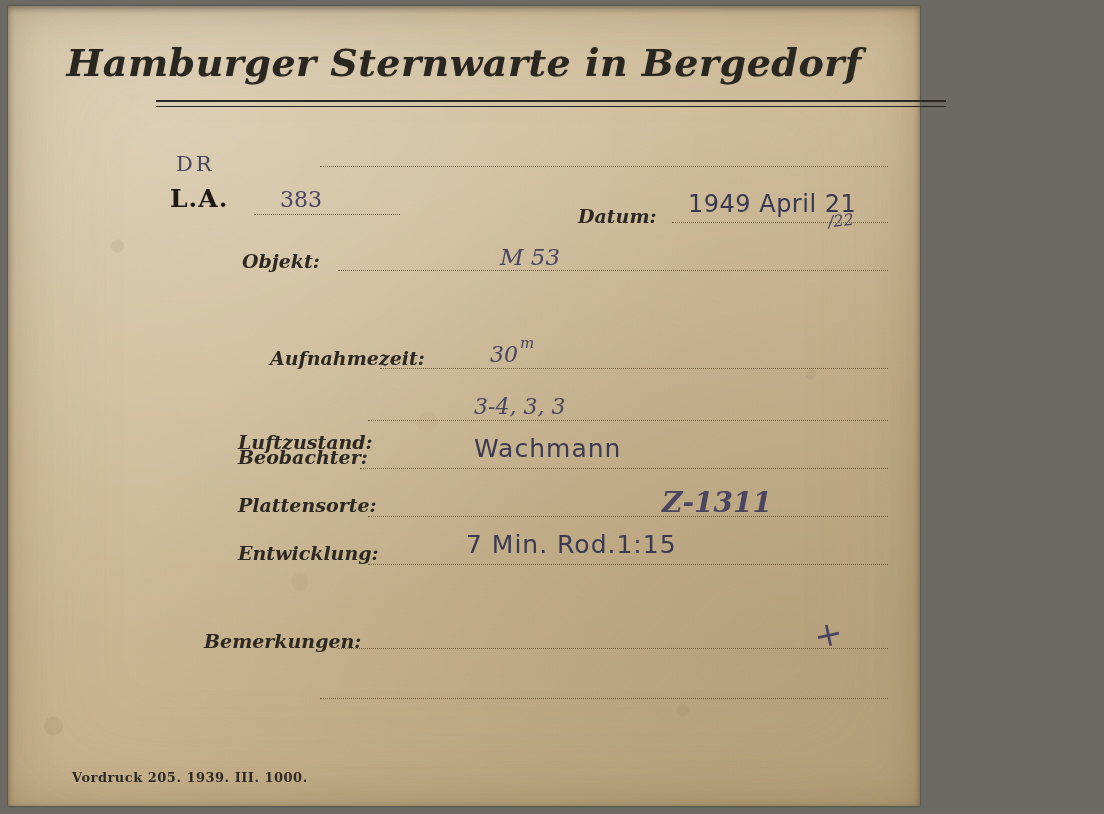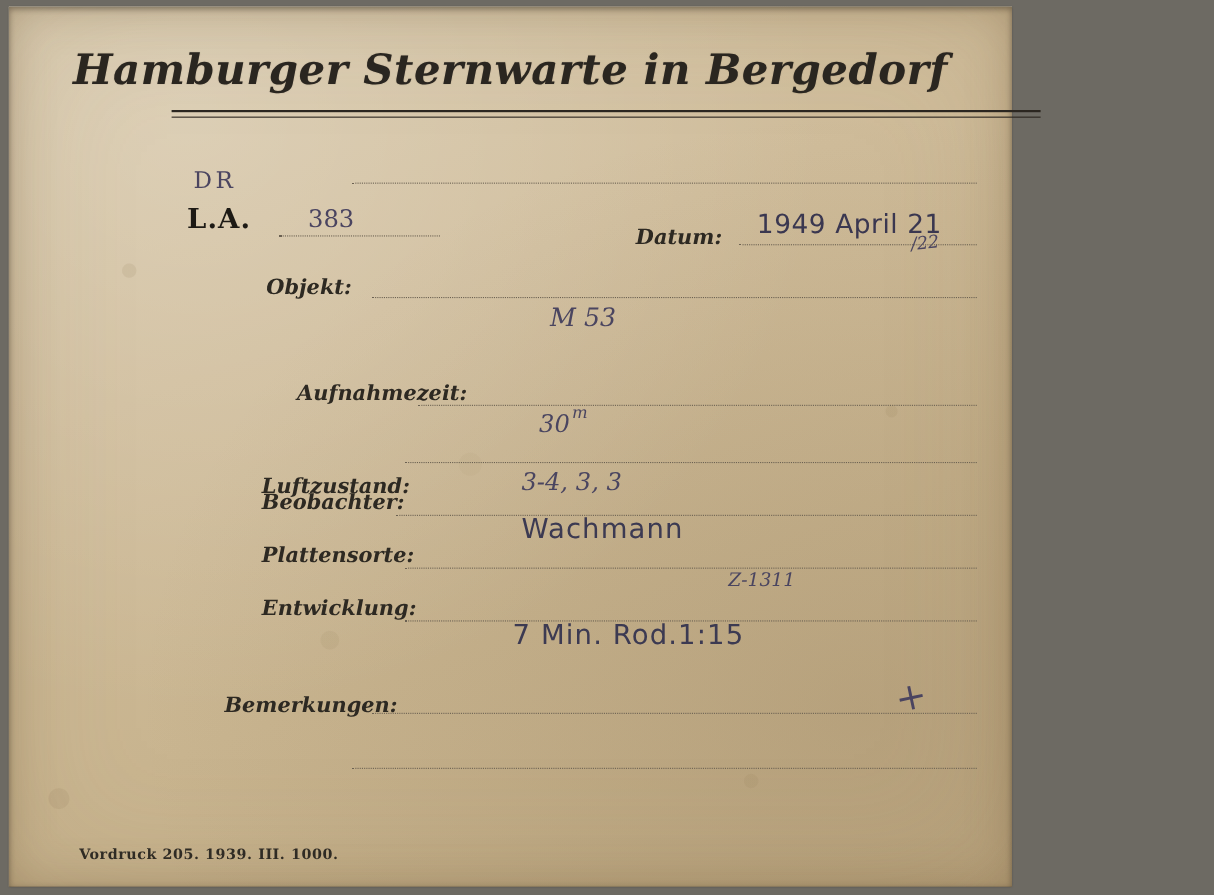--- a/index.html
+++ b/index.html
@@ -90,21 +90,20 @@
     position: absolute;
     border-bottom: 1px dotted #6b6152;
     height: 0;
   }
   
   .hand {
     position: absolute;
     font-family: "DejaVu Sans", sans-serif;
     color: #3a3550;
     white-space: nowrap;
-    margin-top: 32px;
   }
   .pencil {
     color: #4a4560;
     font-family: "DejaVu Serif", serif;
     font-style: italic;
   }
   .stamp {
     font-family: "DejaVu Sans", sans-serif;
     color: #3c3a52;
     letter-spacing: 1px;
@@ -218,21 +217,21 @@
   <div class="field" style="left:230px; top:393px;margin-top:32px;">Luftzustand:</div>
   <div class="dots" style="left:360px; top:414px; width:520px;"></div>
   <div class="hand pencil" style="left:466px; top:388px; font-size:22px;">3-4, 3, 3</div>
 
   <div class="field" style="left:230px; top:440px;">Beobachter:</div>
   <div class="dots" style="left:352px; top:462px; width:528px;"></div>
   <div class="hand stamp" style="left:466px; top:428px; font-size:25px;">Wachmann</div>
 
   <div class="field" style="left:230px; top:488px;">Plattensorte:</div>
   <div class="dots" style="left:360px; top:510px; width:520px;"></div>
-  <div class="hand pencil" style="left:654px; top:480px; font-size:17px;">Z-1311</div>
+  <div class="hand pencil" style="left:654px; top:480px; font-size:28px;font-weight:bold;">Z-1311</div>
 
   <div class="field" style="left:230px; top:536px;">Entwicklung:</div>
   <div class="dots" style="left:360px; top:558px; width:520px;"></div>
   <div class="hand stamp" style="left:458px; top:524px; font-size:25px;">7 Min. Rod.1:15</div>
 
   <div class="field" style="left:196px; top:624px;">Bemerkungen:</div>
   <div class="dots" style="left:330px; top:642px; width:550px;"></div>
   <div class="dots" style="left:312px; top:692px; width:568px;"></div>
   <div id="bemerk-mark">+</div>
 

